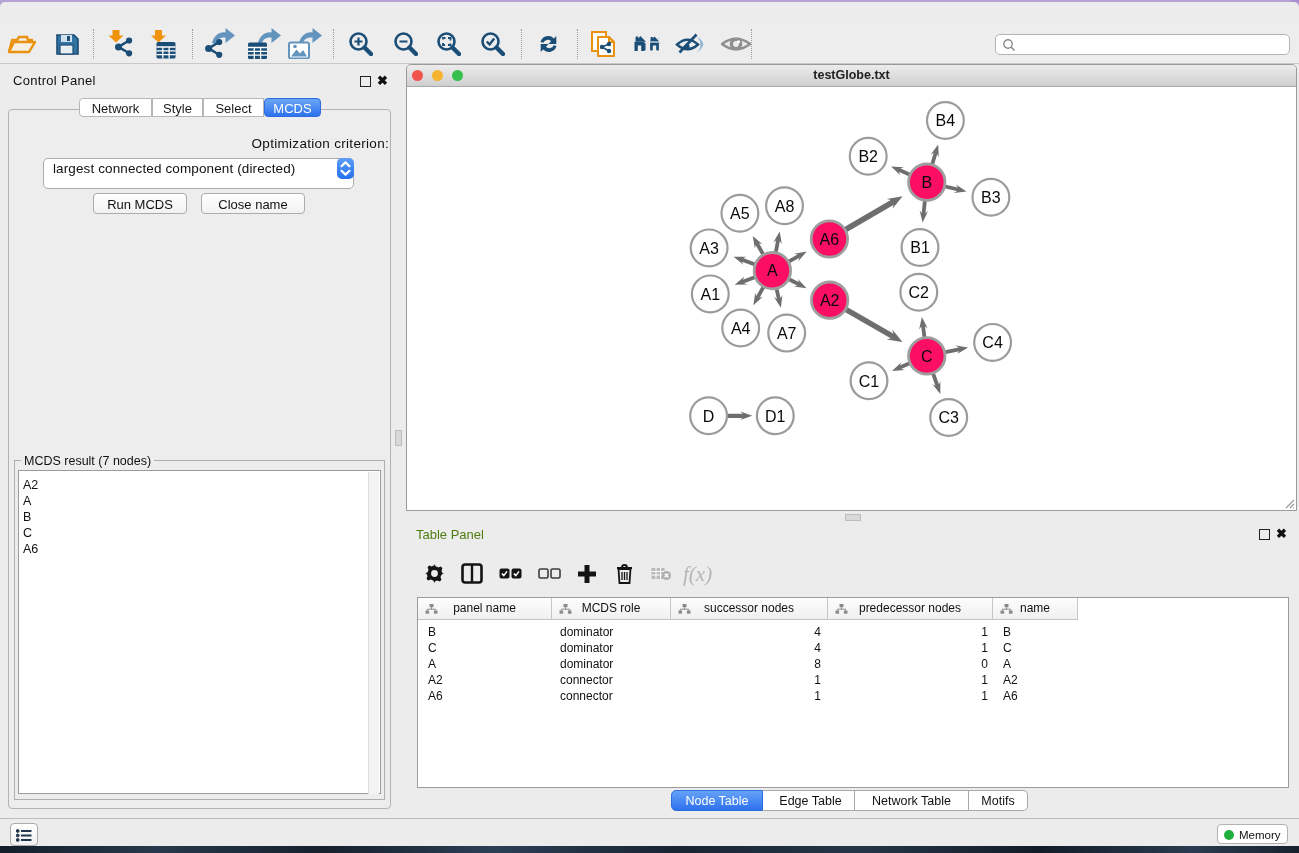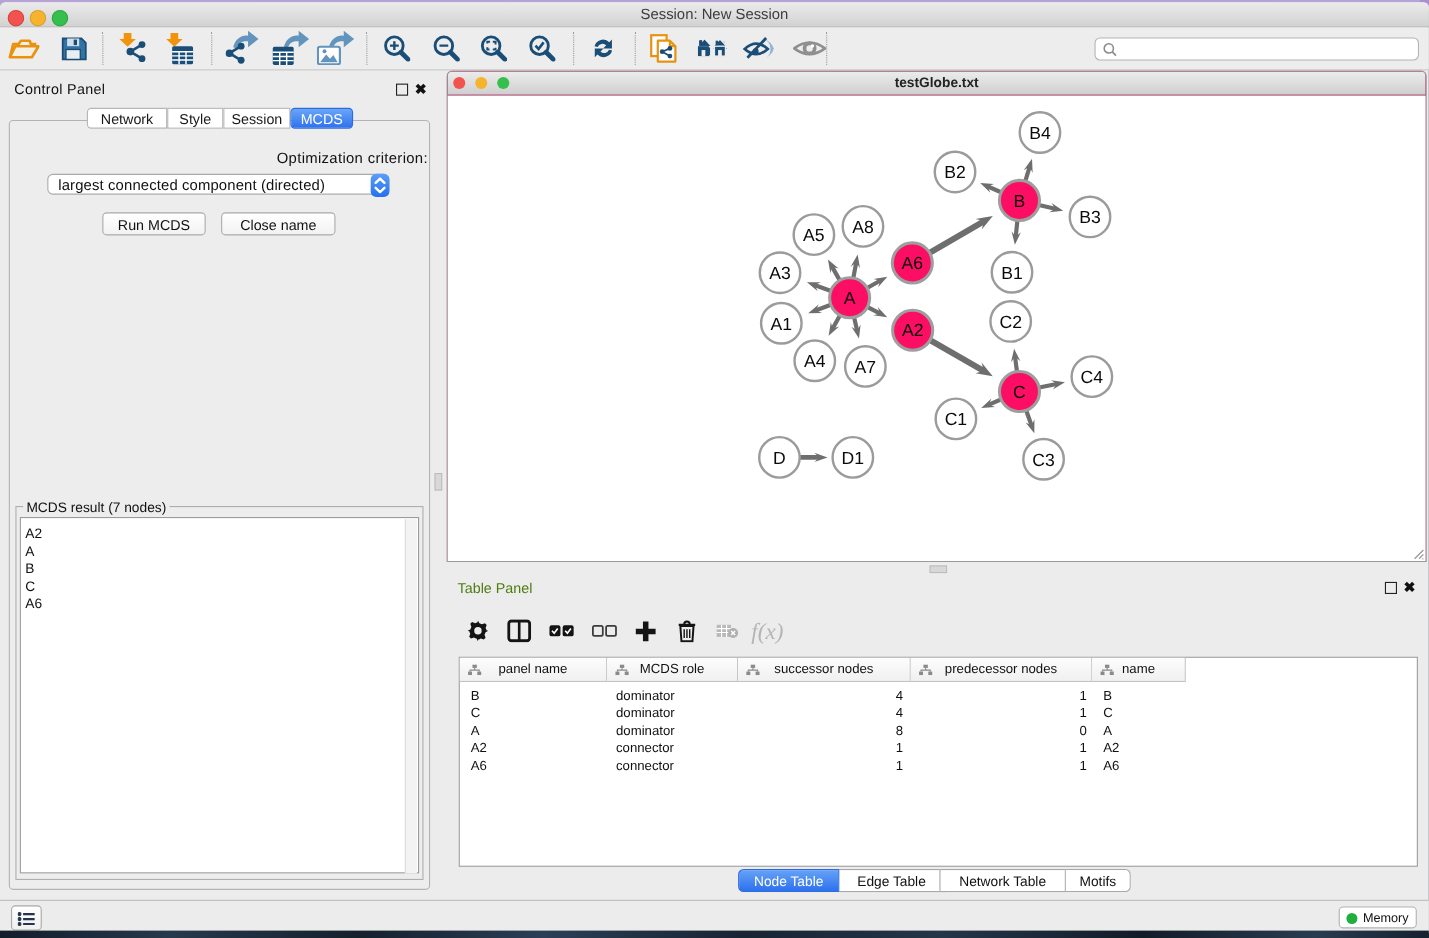--- a/index.html
+++ b/index.html
@@ -20,36 +20,36 @@
 
 #cp-title{position:absolute;left:13px;top:71px;font-size:13px;letter-spacing:0.3px;color:#111;}
 .wbox{position:absolute;width:9px;height:9px;border:1.5px solid #222;}
 .wx{position:absolute;font-size:13px;font-weight:bold;color:#111;line-height:11px;}
 #cp-panel{position:absolute;left:8px;top:106.5px;width:381px;height:698px;
  border:1px solid #b3b3b3;border-radius:4px;background:#ededed;}
 .tab{position:absolute;top:95.5px;height:19px;line-height:19px;font-size:13px;
  text-align:center;color:#1a1a1a;background:#fff;border:1px solid #b6b6b6;box-sizing:border-box;}
 #tab-mcds{background:linear-gradient(#6aa6f8,#2e72ee);color:#fff;border:1px solid #2c6ce0;border-radius:4px;}
 #optlabel{position:absolute;left:8px;top:134px;width:381px;text-align:right;font-size:13.5px;letter-spacing:0.3px;color:#111;}
-#combo{position:absolute;left:43px;top:156px;width:311px;height:19px;background:#fff;
+#combo{position:absolute;left:43px;top:156px;width:311px;height:31px;background:#fff;
  border:1px solid #ababab;border-radius:5px;box-sizing:border-box;}
 #combo .txt{position:absolute;left:9px;top:0;line-height:20px;font-size:13.5px;letter-spacing:0.12px;color:#111;white-space:nowrap;}
 #combo .step{position:absolute;right:-1px;top:-1px;width:17px;height:21px;border-radius:5px;
  background:linear-gradient(#5d9ef8,#2470ef);}
 .btn{position:absolute;height:21px;background:linear-gradient(#ffffff,#f2f2f2);border:1px solid #acacac;
  border-radius:4px;font-size:13px;color:#111;text-align:center;line-height:21px;box-sizing:border-box;}
 #grpbox{position:absolute;left:14px;top:458px;width:369px;height:338px;border:1px solid #aeaeae;}
 #grplabel{position:absolute;left:21px;top:452px;background:#ededed;padding:0 3px;font-size:12.5px;color:#111;}
 #mlist{position:absolute;left:18px;top:468px;width:363px;height:324px;background:#fff;
  border:1px solid #9b9b9b;box-sizing:border-box;}
 #mlist .items{position:absolute;left:4px;top:6px;font-size:12.5px;color:#111;line-height:16px;}
 #mscroll{position:absolute;right:1px;top:1px;width:10px;height:322px;background:#f3f3f3;
  border-left:1px solid #dcdcdc;}
 
-#nw{position:absolute;left:406px;top:61.5px;width:891px;height:447px;background:#be185d;
+#nw{position:absolute;left:406px;top:61.5px;width:891px;height:447px;background:#fdba74;
  border:1px solid #9a9a9a;border-radius:5px 5px 0 0;box-sizing:border-box;}
 #nwtitle{position:absolute;left:0;top:0;width:889px;height:21px;border-radius:4px 4px 0 0;
  background:linear-gradient(#ececec,#cfcfcf);border-bottom:1px solid #ababab;}
 #nwtitle .t{position:absolute;width:100%;text-align:center;line-height:21px;font-size:12.5px;font-weight:bold;color:#222;}
 #canvas{position:absolute;left:0;top:22px;width:889px;height:423px;background:#fff;overflow:hidden;}
 
 #tp-title{position:absolute;left:416px;top:525px;font-size:13px;color:#4d7c0f;}
 #tbl{position:absolute;left:417px;top:594.5px;width:872px;height:191px;background:#fff;
  border:1px solid #9c9c9c;box-sizing:border-box;}
 .th{position:absolute;top:0;height:22px;background:linear-gradient(#fdfdfd,#f0f0f0);
@@ -63,26 +63,20 @@
 #status{position:absolute;left:0;top:815.5px;width:1299px;height:29px;background:#ececec;
  border-top:1px solid #bdbdbd;}
 #membtn{position:absolute;left:1217px;top:822px;width:71px;height:20px;background:#fff;
  border:1px solid #b2b2b2;border-radius:4px;box-sizing:border-box;}
 #listbtn{position:absolute;left:10px;top:820.5px;width:28px;height:23px;background:linear-gradient(#fff,#f0f0f0);
  border:1px solid #ababab;border-radius:4px;box-sizing:border-box;}
 </style></head><body>
 <div style="position:absolute;left:0;top:0;width:1299px;height:9px;background:#b5a3d6;"></div>
 <div style="position:absolute;right:0;top:0;width:8px;height:10px;background:#a98fd0;"></div>
 <div id="app">
-<div id="titlebar">
- <div class="tl" style="left:6.5px;top:6.5px;width:13px;height:13px;background:#f1544f;border:0.5px solid #d7423c;"></div>
- <div class="tl" style="left:26.5px;top:6.5px;width:13px;height:13px;background:#f6b42e;border:0.5px solid #dba028;"></div>
- <div class="tl" style="left:46.5px;top:6.5px;width:13px;height:13px;background:#37bf4d;border:0.5px solid #2ca83c;"></div>
- <div id="title">Session: New Session</div>
-</div>
 <div id="toolbar">
       <div class="tsep" style="left:93px"></div>
       <div class="tsep" style="left:192px"></div>
       <div class="tsep" style="left:333px"></div>
       <div class="tsep" style="left:521px"></div>
       <div class="tsep" style="left:577px"></div>
       <div class="tsep" style="left:751px"></div>
       <svg class="abs" style="left:7px;top:7px" width="29" height="24" viewBox="0 0 29 24">
         <path d="M2 20 L5 8 L10 8 L12 5 L20 5 L21 8 L26 8" fill="none" stroke="#e8920f" stroke-width="2.4" stroke-linejoin="round"></path>
         <path d="M2 20 L7 10 L28 10 L22 20 Z" fill="#f6f0e4" stroke="#e8920f" stroke-width="2.4" stroke-linejoin="round"></path>
@@ -198,21 +192,21 @@
         </svg>
       </div>
     </div>
 
 <div id="cp-title">Control Panel</div>
 <div class="wbox" style="left:360px;top:74px;"></div>
 <div class="wx" style="left:377px;top:73px;">✖</div>
 <div id="cp-panel"></div>
 <div class="tab" style="left:79px;width:73px;border-radius:4px 0 0 4px;">Network</div>
 <div class="tab" style="left:152px;width:51px;">Style</div>
-<div class="tab" style="left:203px;width:61px;">Session</div>
+<div class="tab" style="left:203px;width:61px;">Select</div>
 <div class="tab" id="tab-mcds" style="left:264px;width:57px;">MCDS</div>
 <div id="optlabel">Optimization criterion:</div>
 <div id="combo">
       <div class="txt">largest connected component (directed)</div>
  <div class="step"><svg width="17" height="21" viewBox="0 0 17 21">
  <path d="M4.5 8.2 L8.5 4.4 L12.5 8.2" fill="none" stroke="#fff" stroke-width="2.2" stroke-linecap="round" stroke-linejoin="round"></path>
  <path d="M4.5 12.8 L8.5 16.6 L12.5 12.8" fill="none" stroke="#fff" stroke-width="2.2" stroke-linecap="round" stroke-linejoin="round"></path>
  </svg></div>
     </div>
 <div class="btn" style="left:93px;top:190.5px;width:94px;">Run MCDS</div>

